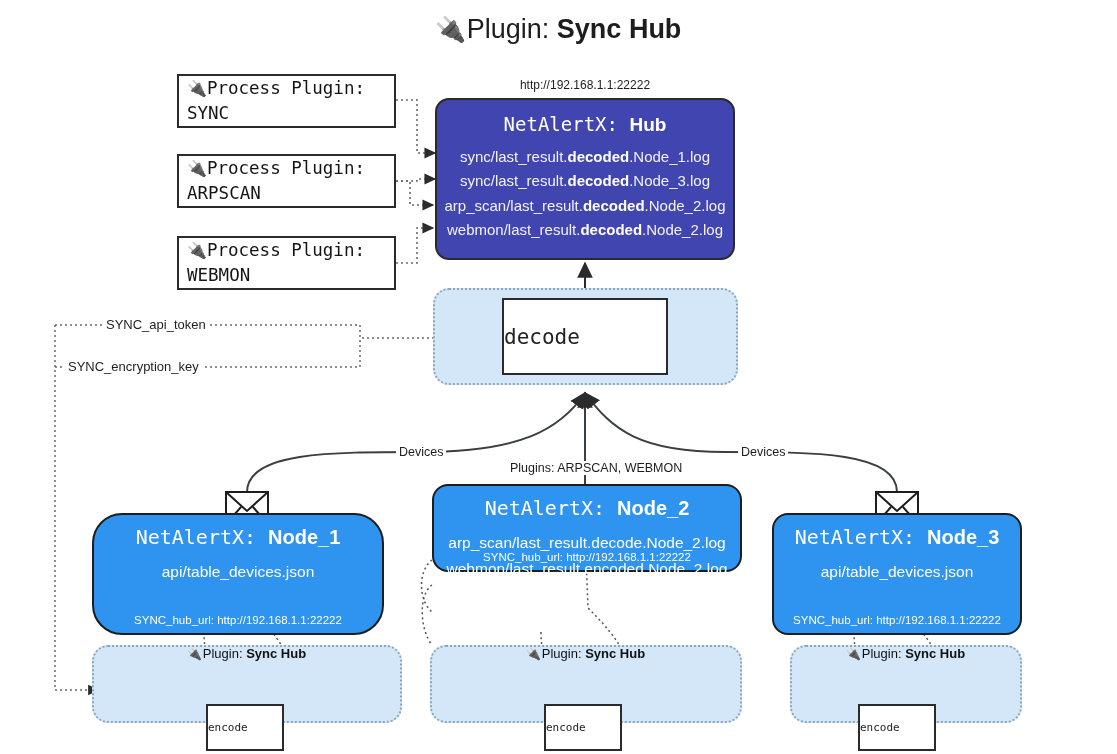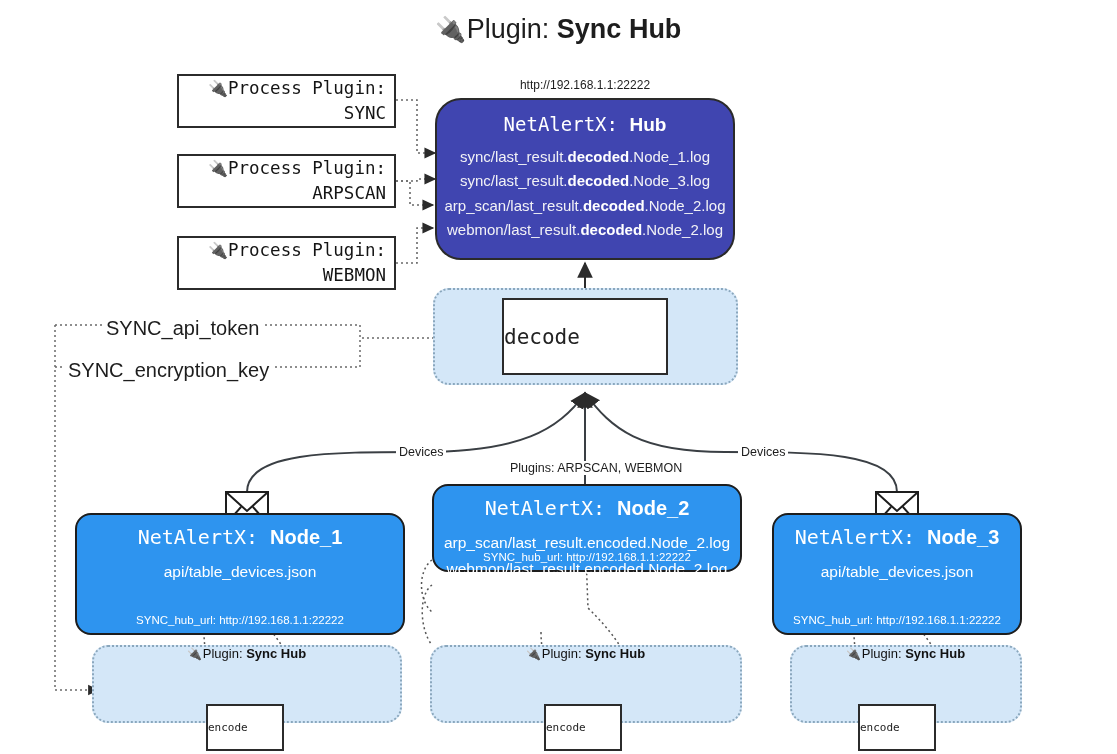--- a/index.html
+++ b/index.html
@@ -26,33 +26,33 @@
   
   .procbox {
     position:absolute;
     border:2px solid #2b2b2b;
     background:#ffffff;
     font-family:"DejaVu Sans Mono","Liberation Mono",monospace;
     font-size:17.5px;
     line-height:1.45;
     color:#141414;
     display:flex; flex-direction:column;
-    align-items:flex-end; justify-content:center;
+    align-items:flex-start; justify-content:center;
     padding:6px 8px;
   }
   .procbox .l1 { white-space:nowrap; }
   .procbox .l2 { white-space:nowrap; }
   .procbox .plug { font-family:"DejaVu Sans",sans-serif; font-size:16px; }
 
   
   .hub {
     position:absolute;
     background:#4045b0;
     border:2px solid #2a2a2a;
-    border-radius:26px;
+    border-radius:14px;
     color:#ffffff;
     padding:8px 0 10px 0;
   }
   .hub .hname {
     text-align:center;
     font-family:"DejaVu Sans Mono","Liberation Mono",monospace;
     font-size:19px; margin:5px 0 9px 0;
     white-space:nowrap;
   }
   .hub .hname b { font-family:"Liberation Sans",sans-serif; }
@@ -118,21 +118,21 @@
     white-space:nowrap; text-align:center;
   }
   .pluglabel b { font-weight:bold; }
   .pluglabel .plug { font-size:12px; }
 
   .edgelabel {
     position:absolute; font-size:12.5px; color:#1d1d1d;
     background:#ffffff; padding:0 3px; white-space:nowrap;text-align:center;
   }
   .tokenlabel {
-    position:absolute; font-size:20px; color:#1d1d1d;
+    position:absolute; font-size:13px; color:#1d1d1d;
     background:#ffffff; padding:0 4px; white-space:nowrap;
   }
 </style>
 </head>
 <body>
 
 <div id="stage">
 
   <svg id="wires" viewBox="0 0 1117 754">
     <defs>
@@ -230,35 +230,35 @@
     <span>decode</span>
   </div>
 
   <div class="tokenlabel" style="left:102px;top:317px;">SYNC_api_token</div>
   <div class="tokenlabel" style="left:64px;top:359px;">SYNC_encryption_key</div>
 
   <div class="edgelabel" style="left:396px;top:445px;">Devices</div>
   <div class="edgelabel" style="left:507px;top:461px;">Plugins: ARPSCAN, WEBMON</div>
   <div class="edgelabel" style="left:738px;top:445px;">Devices</div>
 
-  <div class="node" style="left:75px;top:513px;width:330px;height:122px;">
+  <div class="node" style="left:92px;top:513px;width:292px;height:122px;border-radius:30px;">
     <div class="nname">
       <span>NetAlertX:</span>
       <b>Node_1</b>
     </div>
     <div class="nrow">api/table_devices.json</div>
     <div class="nurl">SYNC_hub_url: http://192.168.1.1:22222</div>
   </div>
 
   <div class="node" style="left:432px;top:484px;width:310px;height:88px;">
     <div class="nname">
       <span>NetAlertX:</span>
       <b>Node_2</b>
     </div>
-    <div class="nrow">arp_scan/last_result.encoded.Node_2.log</div>
+    <div class="nrow">arp_scan/last_result.decode.Node_2.log</div>
     <div class="nrow">webmon/last_result.encoded.Node_2.log</div>
     <div class="nurl">SYNC_hub_url: http://192.168.1.1:22222</div>
   </div>
 
   <div class="node" style="left:772px;top:513px;width:250px;height:122px;">
     <div class="nname">
       <span>NetAlertX:</span>
       <b>Node_3</b>
     </div>
     <div class="nrow">api/table_devices.json</div>

